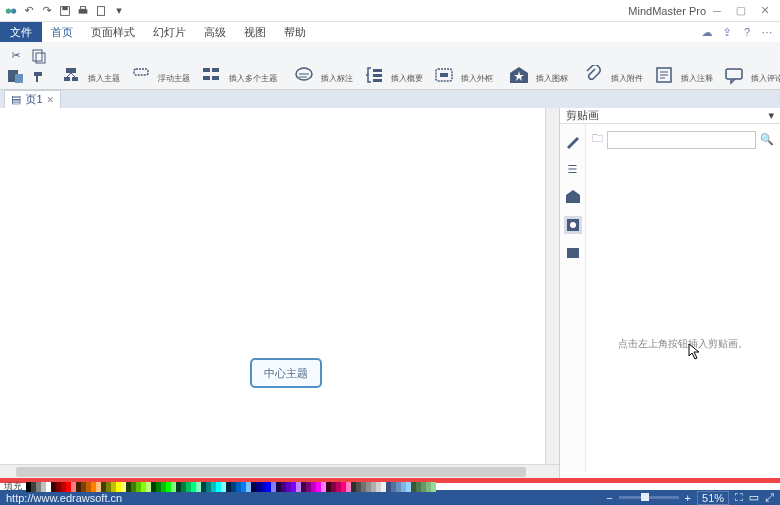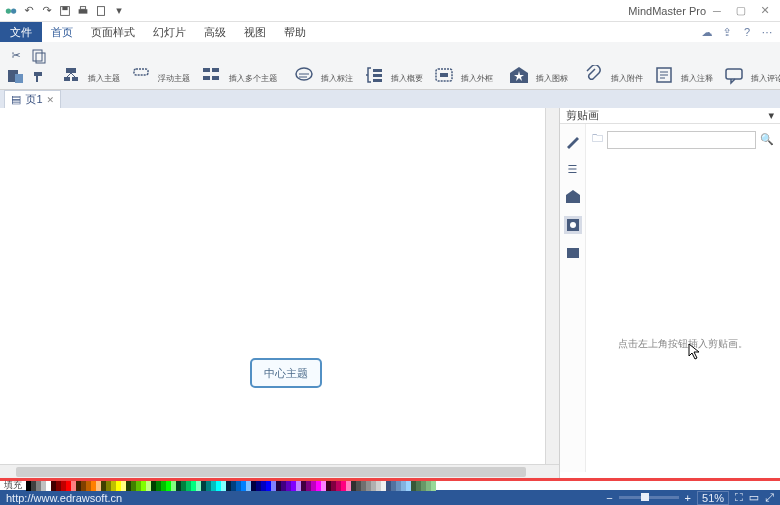--- a/index.html
+++ b/index.html
@@ -55,21 +55,21 @@
 .rp-iconbar span.active{background:#d6dbe6;}
 .rp-content{flex:1;padding:6px;display:flex;flex-direction:column;gap:8px;}
 .rp-search{display:flex;align-items:center;gap:4px;}
 .rp-search .sicon{color:#6a7fa5;}
 .rp-search input{flex:1;border:1px solid #c8c8c8;height:18px;padding:0 4px;font-size:10px;}
 .rp-hint{color:#888;font-size:10px;text-align:center;margin-top:180px;}
 
 .cursor{position:absolute;left:688px;top:343px;pointer-events:none;}
 
 
-.palette{height:12px;display:flex;align-items:center;border-top:3px solid #ef4444;}
+.palette{height:12px;display:flex;align-items:center;border-top:5px solid #ef4444;}
 .palette .plabel{font-size:9px;color:#444;padding:0 4px;}
 .palette .sw{width:5px;height:10px;}
 
 
 .statusbar{height:15px;background:#2b5797;color:#e8eef8;display:flex;align-items:center;padding:0 6px;font-size:10px;}
 .statusbar .url{color:#e8eef8;}
 .statusbar .spacer{flex:1;}
 .statusbar .zoom{display:flex;align-items:center;gap:6px;}
 .statusbar .zoom .slider{width:60px;height:3px;background:#5a7bb0;position:relative;}
 .statusbar .zoom .slider .knob{position:absolute;left:22px;top:-3px;width:8px;height:8px;background:#e8eef8;}

